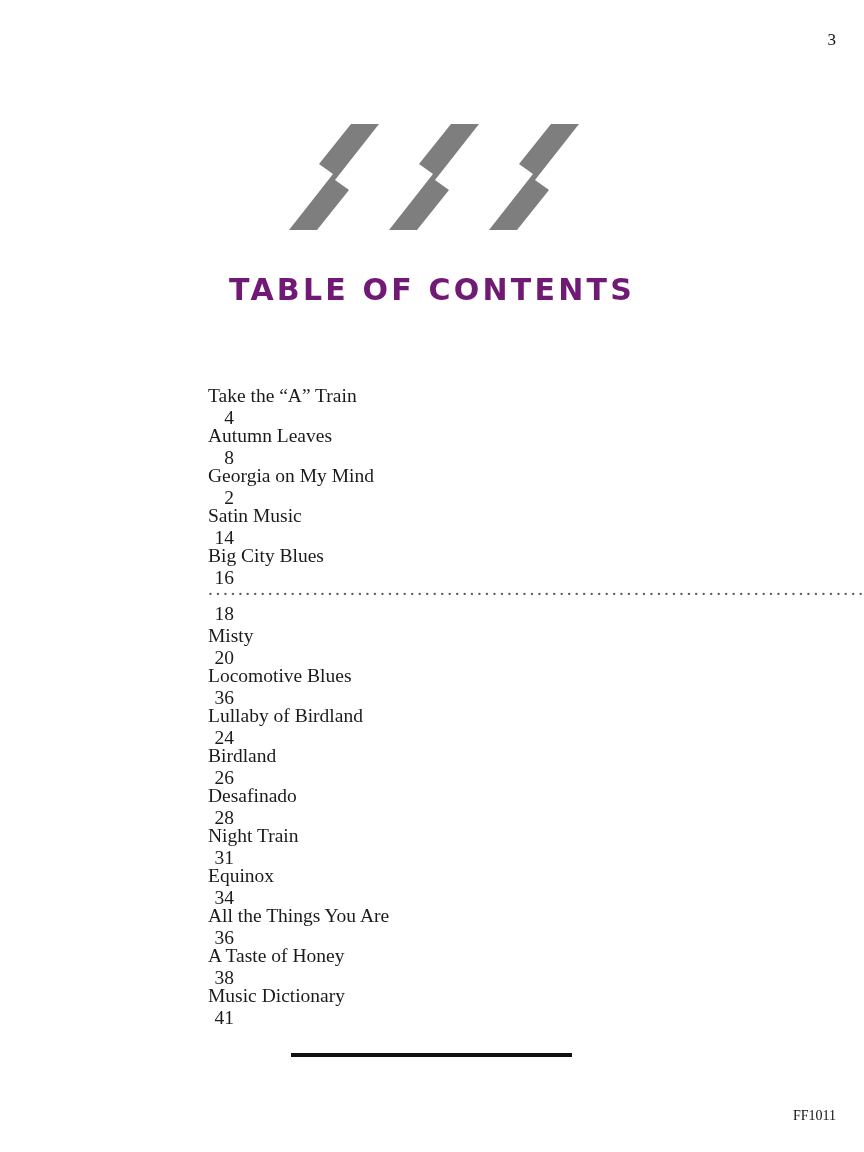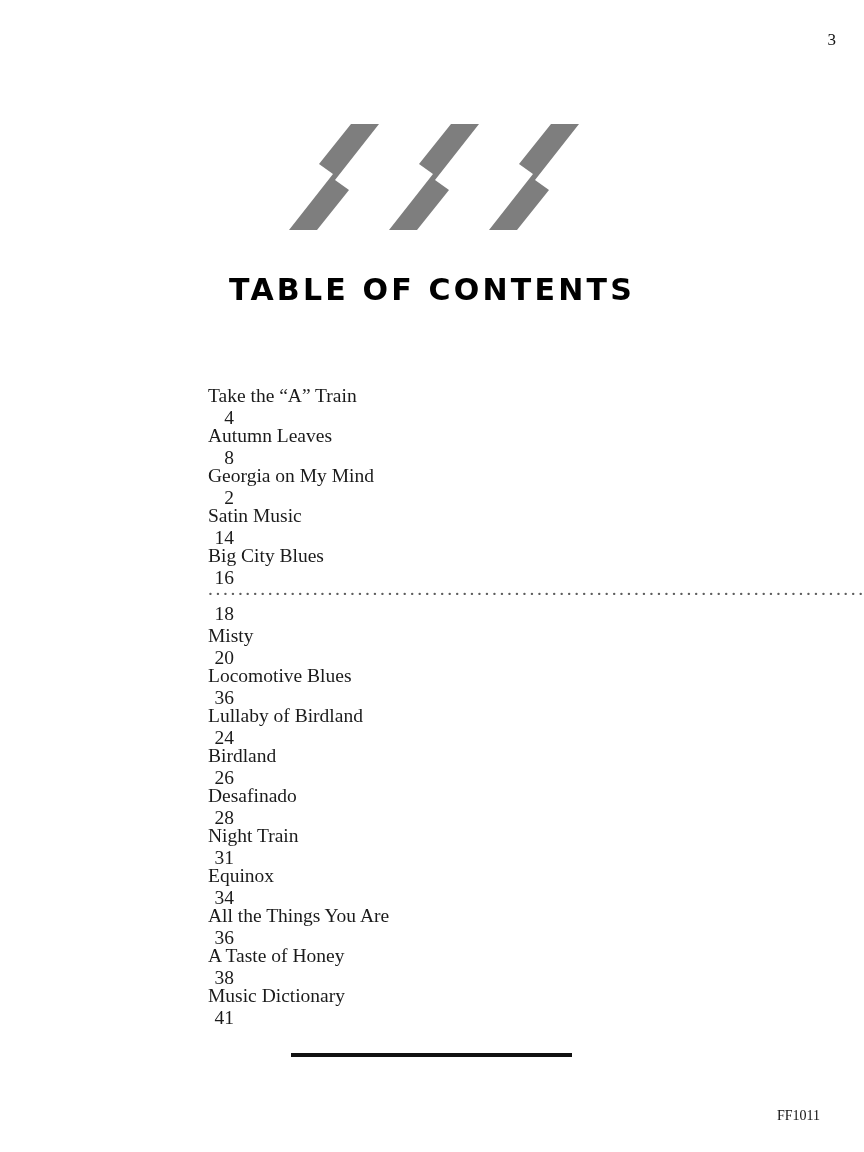--- a/index.html
+++ b/index.html
@@ -47,21 +47,21 @@
     top: 272px;
     left: 0;
     width: 864px;
     text-align: center;
   }
   .toc-title {
     font-family: "DejaVu Sans", sans-serif;
     font-weight: bold;
     font-size: 30px;
     letter-spacing: 3.2px;
-    color: #000000;
+    color: #701a75;
   }
   .toc-list {
     position: absolute;
     top: 385px;
     left: 208px;
     width: 448px;
   }
   .toc-row {
     display: flex;
     align-items: baseline;
@@ -98,21 +98,21 @@
     position: absolute;
     top: 1053px;
     left: 291px;
     width: 281px;
     height: 4px;
     background: #111;
   }
   .footer-code {
     position: absolute;
     bottom: 28px;
-    right: 44px;
+    right: 28px;
     font-family: "Liberation Serif", serif;
     font-size: 14px;
     color: #111;
   }
 </style>
 </head>
 <body>
 
 <div class="page">
 

